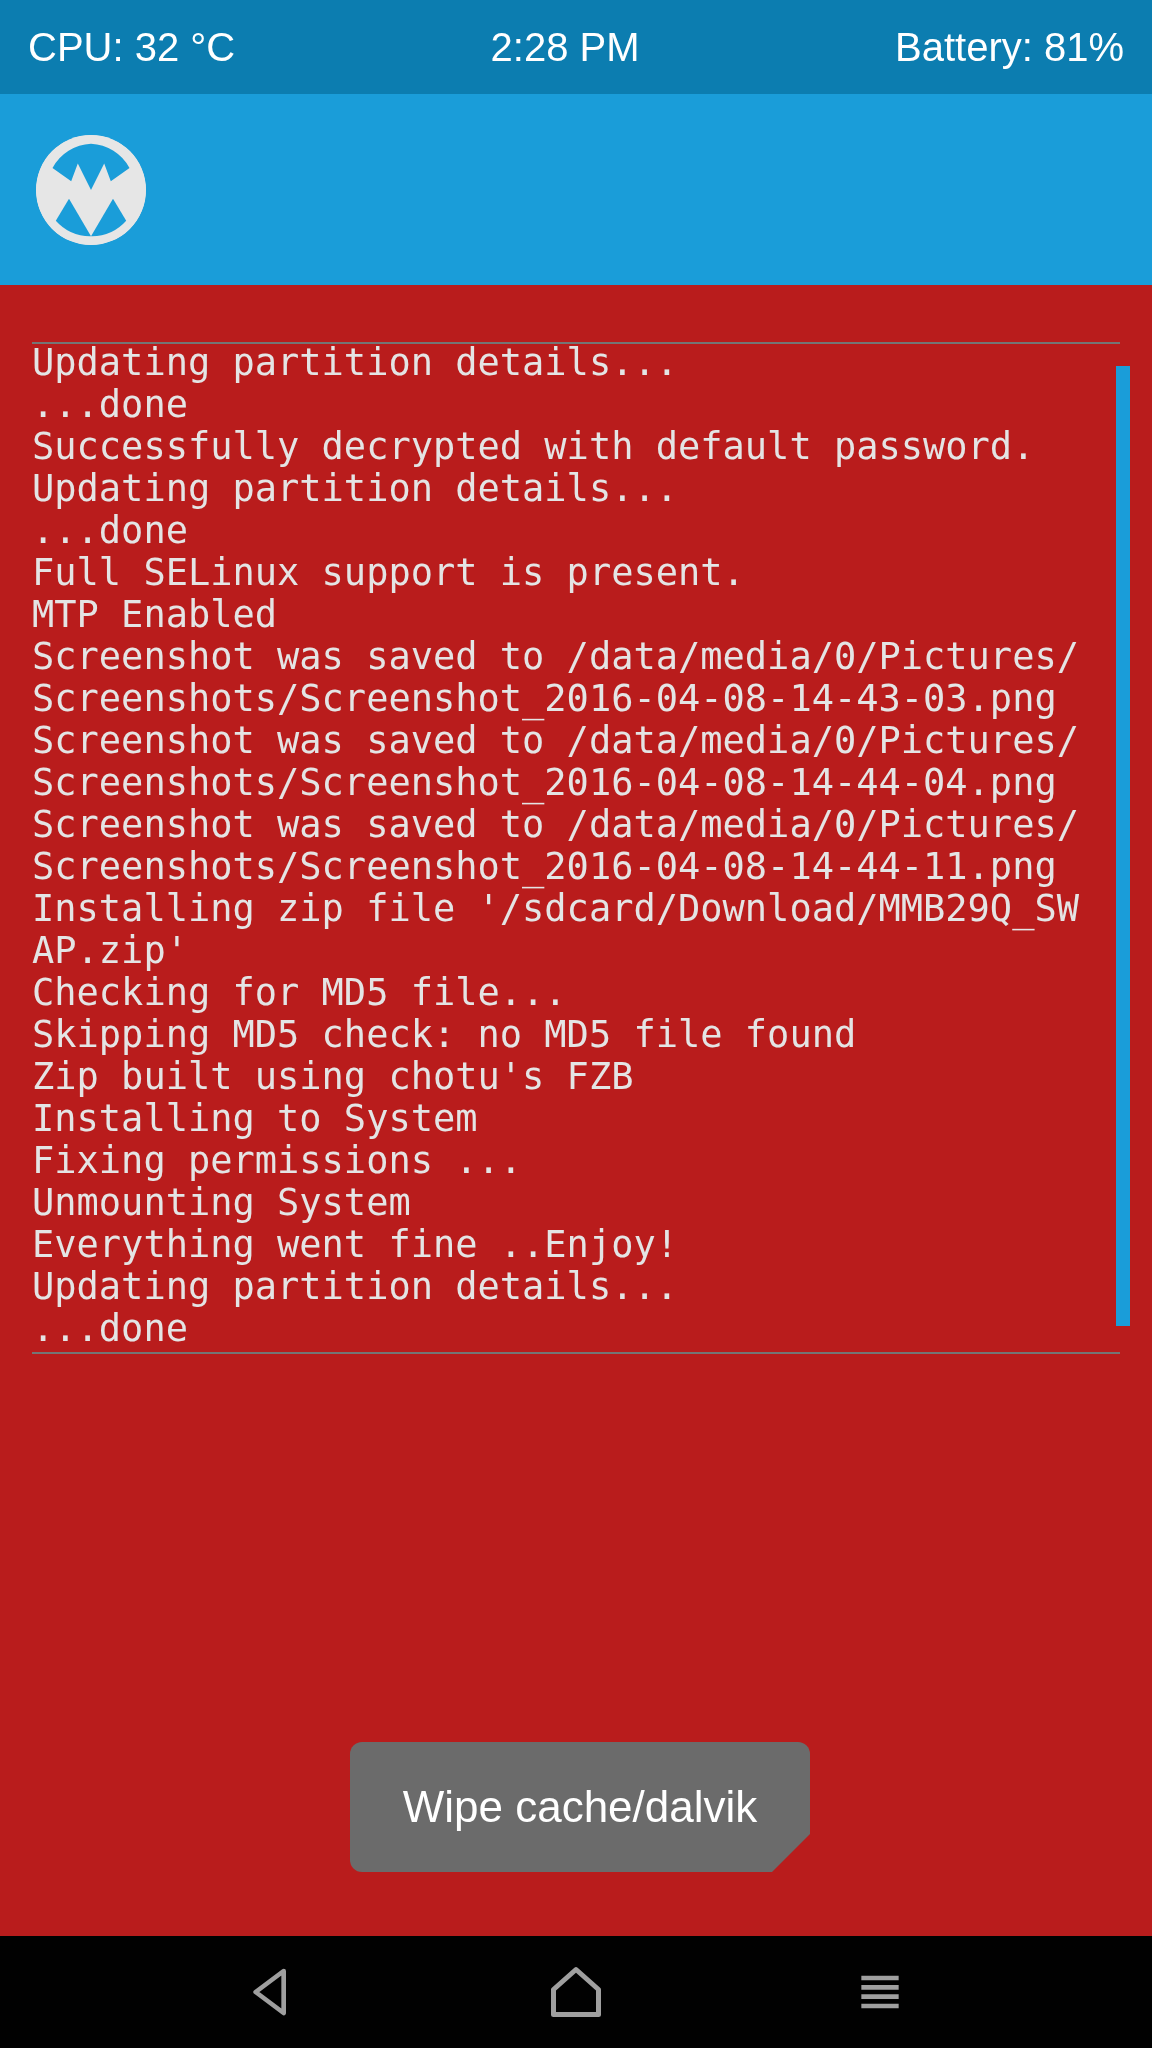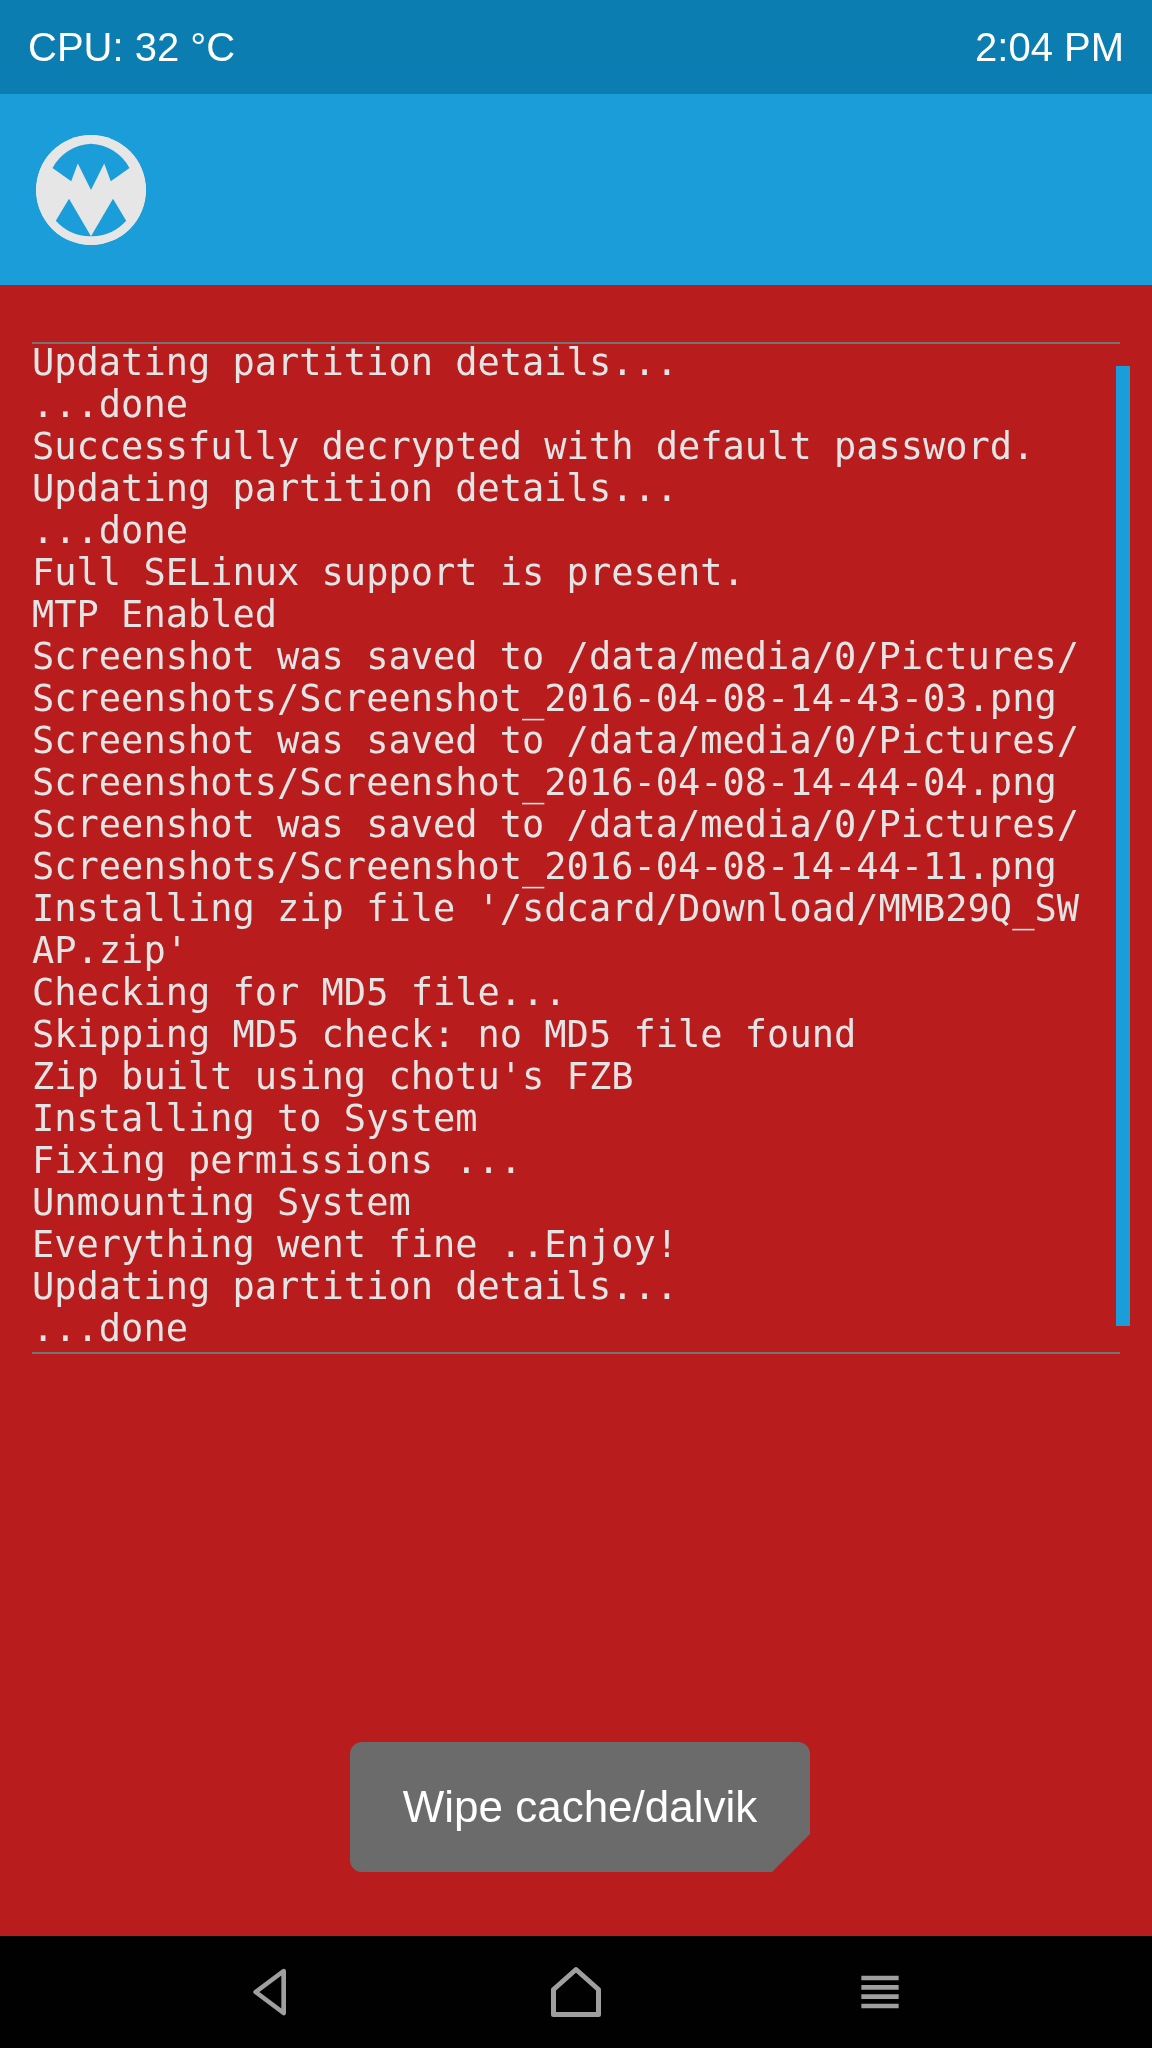--- a/index.html
+++ b/index.html
@@ -51,21 +51,22 @@
 .nav-bar { height: 112px; background: #010101; display: flex; align-items: center; justify-content: space-around; padding: 0 120px; }
 .nav-item { width: 80px; height: 80px; display: flex; align-items: center; justify-content: center; color: #9f9f9f; }
 </style>
 </head>
 <body>
 
 <div class="screen">
 
   <div class="status-bar">
     <span>CPU: 32 °C</span>
-    <span>2:04 PM</span>
+    <span>2:28 PM</span>
+    <span>Battery: 81%</span>
   </div>
 
   <div class="header">
     <div class="header-icon">
       <svg viewBox="0 0 100 100" width="110" height="110">
         <circle cx="50" cy="50" r="50" fill="#e6e6e6"></circle>
         <path d="M50 8 A42 42 0 0 1 85 30 L68 42 L62 26 L50 50 L38 26 L32 42 L15 30 A42 42 0 0 1 50 8 Z" fill="#1a9dd9"></path>
         <path d="M82 78 L70 58 L50 92 A42 42 0 0 0 82 78 Z" fill="#1a9dd9"></path>
         <path d="M18 78 L30 58 L50 92 A42 42 0 0 1 18 78 Z" fill="#1a9dd9"></path>
       </svg>

